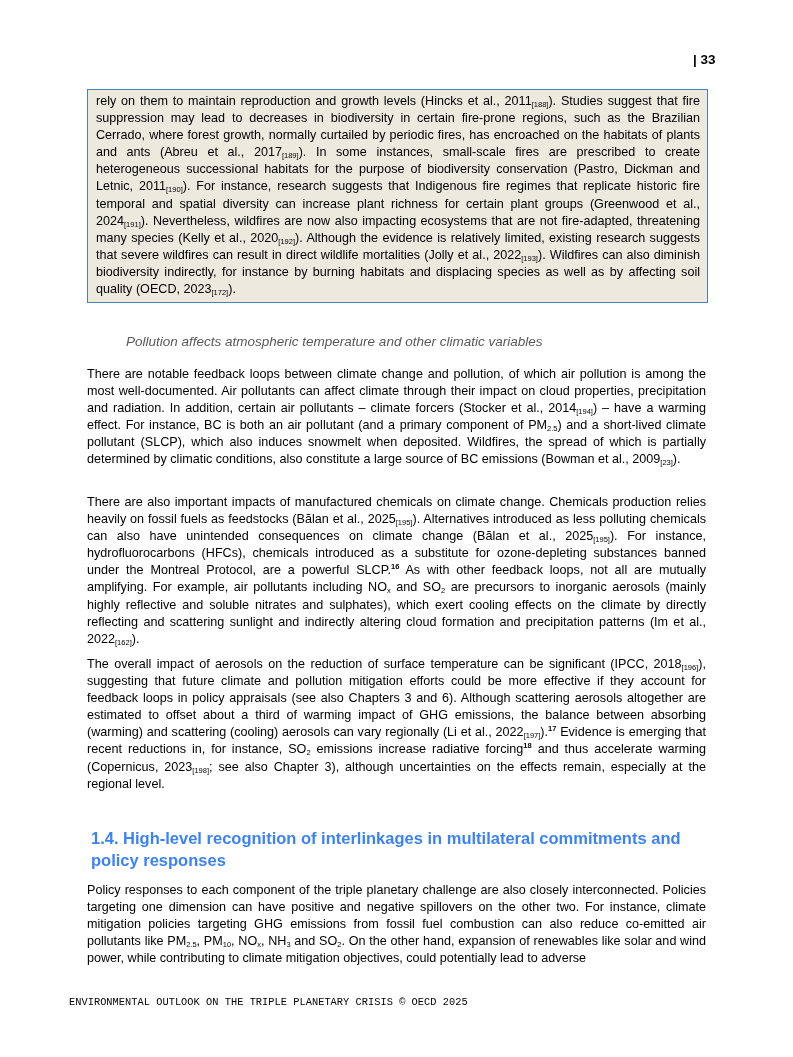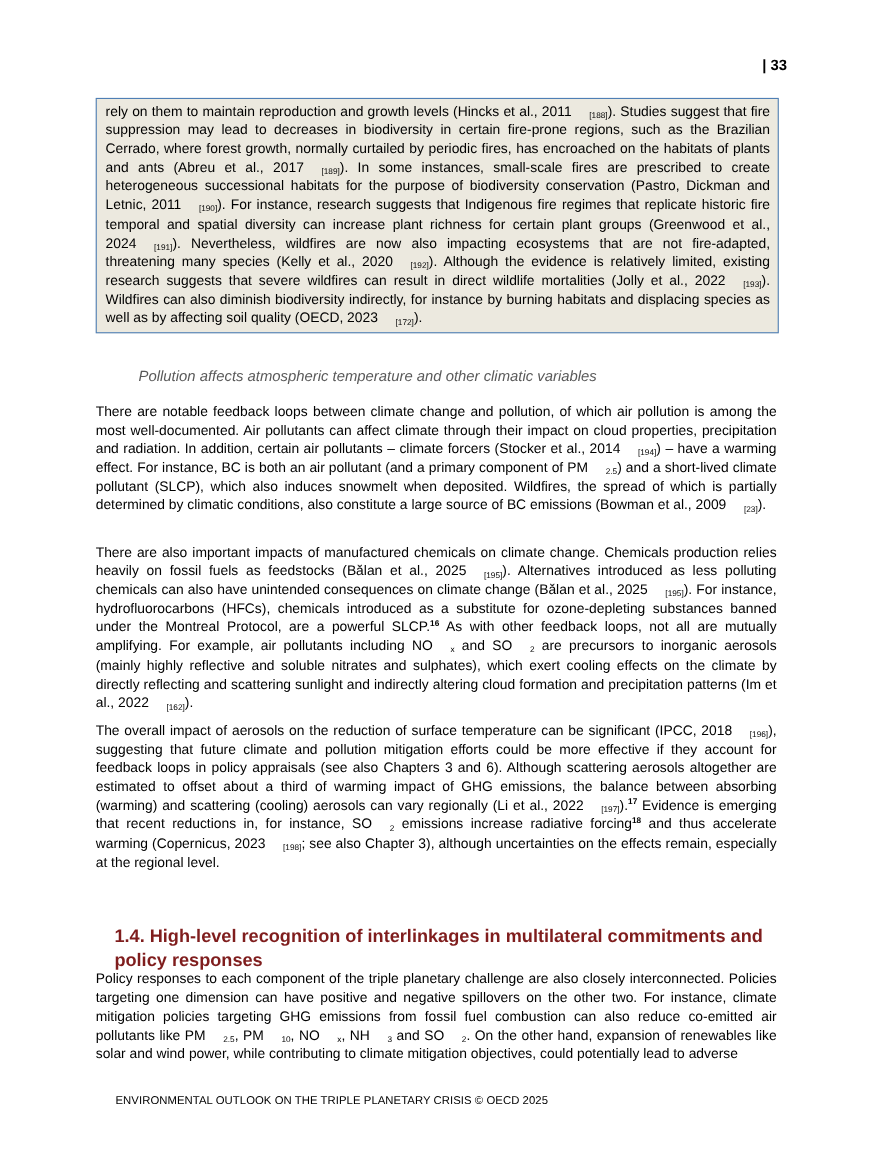--- a/index.html
+++ b/index.html
@@ -2,27 +2,27 @@
 <html><head>
 <meta charset="utf-8">
 <style>
   html, body { margin: 0; padding: 0; background: #ffffff; }
   body { width: 793px; height: 1057px; position: relative; overflow: hidden;
          font-family: "Liberation Sans", sans-serif; color: #000; }
   .page-number { position: absolute; top: 52px; left: 653px; font-size: 13.5px; font-weight: bold; margin-left: 40px; }
   .box { position: absolute; left: 87px; top: 89px; width: 604px; height: 209px;
          background: #ECE9DF; border: 1.3px solid #4F7FB5; padding: 3px 7px 0 8px; }
   .para { font-size: 12.6px; line-height: 17.1px; text-align: justify; margin: 0; }
-  .para sub { font-size: 7.5px; vertical-align: -2px; line-height: 0; margin-left: 16px; }
+  .para sub { font-size: 7.5px; vertical-align: -2px; line-height: 0; }
   .para sup { font-size: 7.5px; vertical-align: 5px; line-height: 0; font-weight: bold; }
   .subheading { position: absolute; left: 126px; top: 334px; font-size: 13.5px; font-style: italic; color: #595959; }
   .body-text { position: absolute; left: 87px; width: 619px; }
   .section-heading { position: absolute; left: 87px; top: 823px; width: 620px; font-size: 16.5px; font-weight: bold;
-                     color: #7f1d1d; line-height: 22px; margin: 17px; }
-  .footer { position: absolute; left: 105px; top: 996px; font-size: 10.3px; letter-spacing: 0.05px; }
+                     color: #3b82f6; line-height: 22px; margin: 4px; }
+  .footer { position: absolute; left: 69px; top: 996px; font-size: 10.3px; letter-spacing: 0.05px; font-family: Liberation Mono, monospace; }
 </style>
 </head>
 <body>
 
 <div class="page-number">| 33</div>
 
 <div class="box">
   <p class="para">rely on them to maintain reproduction and growth levels (Hincks et al., 2011<sub>[188]</sub>). Studies suggest that fire suppression may lead to decreases in biodiversity in certain fire-prone regions, such as the Brazilian Cerrado, where forest growth, normally curtailed by periodic fires, has encroached on the habitats of plants and ants (Abreu et al., 2017<sub>[189]</sub>). In some instances, small-scale fires are prescribed to create heterogeneous successional habitats for the purpose of biodiversity conservation (Pastro, Dickman and Letnic, 2011<sub>[190]</sub>). For instance, research suggests that Indigenous fire regimes that replicate historic fire temporal and spatial diversity can increase plant richness for certain plant groups (Greenwood et al., 2024<sub>[191]</sub>). Nevertheless, wildfires are now also impacting ecosystems that are not fire-adapted, threatening many species (Kelly et al., 2020<sub>[192]</sub>). Although the evidence is relatively limited, existing research suggests that severe wildfires can result in direct wildlife mortalities (Jolly et al., 2022<sub>[193]</sub>). Wildfires can also diminish biodiversity indirectly, for instance by burning habitats and displacing species as well as by affecting soil quality (OECD, 2023<sub>[172]</sub>).</p>
 </div>
 

